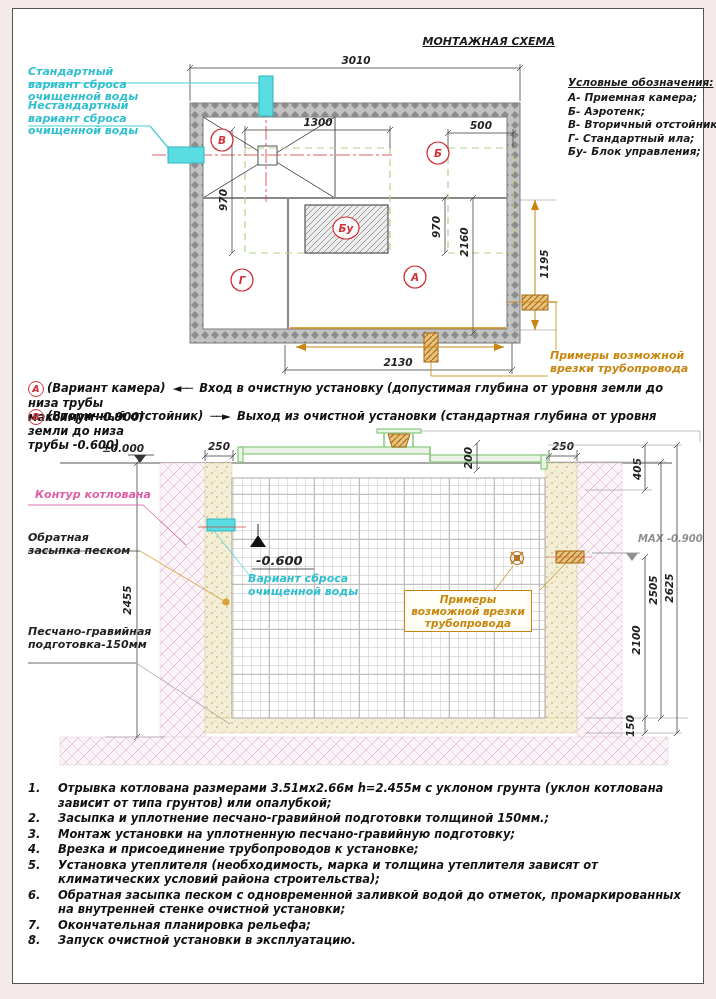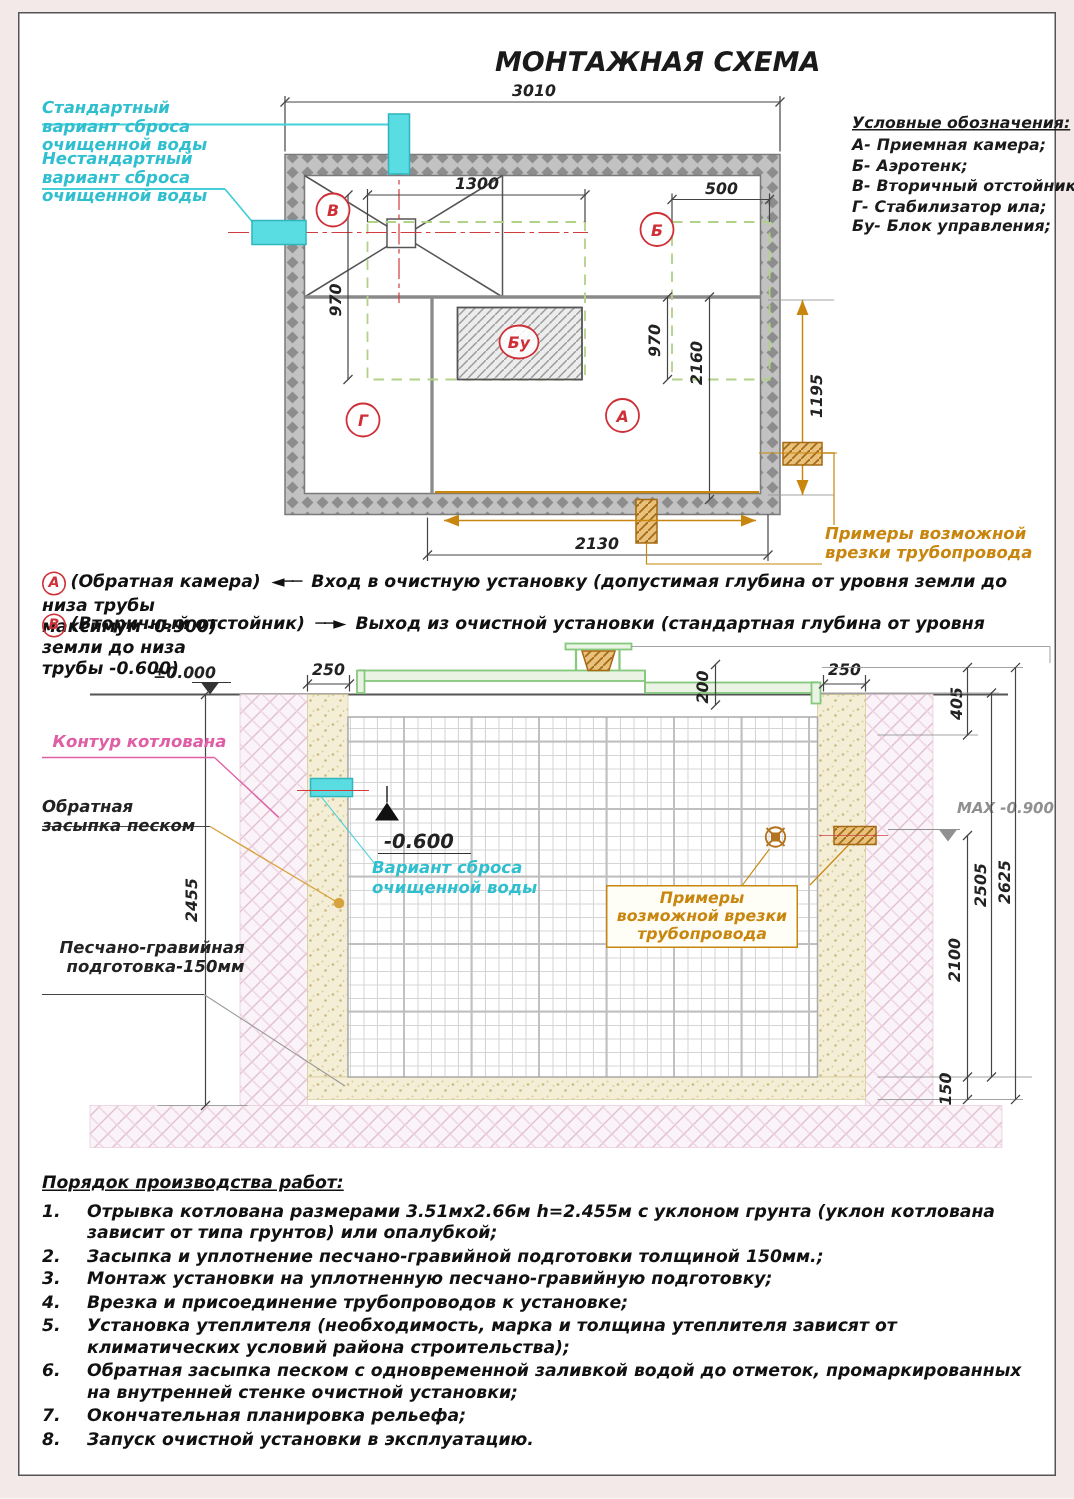--- a/index.html
+++ b/index.html
@@ -6,22 +6,22 @@
   body{
     width:716px;height:999px;position:relative;overflow:hidden;
     background:#f3e9e9;
     font-family:"DejaVu Sans",sans-serif;
   }
   .frame{position:absolute;left:12px;top:8px;width:690px;height:974px;background:#ffffff;border:1px solid #555;}
   .lbl{position:absolute;font-style:italic;font-weight:700;font-size:11px;line-height:12.5px;color:#222;}
   .cyanl{color:#2fbfcf;}
   .orgl{color:#c8860f;}
   .pinkl{color:#df5ea6;text-align:center;}
-  .title-block{position:absolute;left:330px;top:35px;width:225px;text-align:left;
-    font-style:italic;font-weight:700;font-size:18px;line-height:13.5px;color:#1a1a1a;}
+  .title-block{position:absolute;left:330px;top:35px;width:225px;text-align:right;
+    font-style:italic;font-weight:700;font-size:11px;line-height:13.5px;color:#1a1a1a;text-decoration:underline;}
   .legend{position:absolute;left:568px;top:76px;width:170px;font-style:italic;font-weight:700;
     font-size:10.5px;line-height:13.4px;color:#1a1a1a;}
   .legend .hd{text-decoration:underline;margin-bottom:2px;}
   .legend .row{display:flex;gap:4px;align-items:flex-start;}
   .swatch{display:inline-block;width:16px;height:16px;border:1.5px dashed #a9c97e;margin-right:3px;vertical-align:middle;}
   .note{position:absolute;left:28px;width:665px;font-style:italic;font-weight:600;font-size:11.5px;line-height:13.5px;color:#111;}
   .ncirc{display:inline-block;width:14px;height:14px;border:1.3px solid #cf3038;border-radius:50%;
     color:#cf3038;text-align:center;line-height:14px;font-size:9.5px;font-weight:700;margin-right:3px;}
   .narrow{letter-spacing:-1px;padding:0 3px;}
   .worklist{position:absolute;left:28px;top:781px;width:668px;font-style:italic;font-weight:600;
@@ -383,51 +383,50 @@
   <div class="row">
       <span>Б-</span>
       <span>Аэротенк;</span>
     </div>
   <div class="row">
       <span>В-</span>
       <span>Вторичный отстойник;</span>
     </div>
   <div class="row">
       <span>Г-</span>
-      <span>Стабилизатор ила;</span>
+      <span>Стандартный ила;</span>
     </div>
   <div class="row">
       <span>Бу-</span>
       <span>Блок управления;</span>
     </div>
 </div>
 
 <div class="lbl orgl" style="left:550px;top:350px;width:158px;">Примеры возможной врезки трубопровода</div>
 
 <div class="note" style="top:381px;">
-  <span class="ncirc">А</span><span>(Обратная камера)</span>
+  <span class="ncirc">А</span><span>(Вариант камера)</span>
   <span class="narrow">◄──</span>
   <span>Вход в очистную установку (допустимая глубина от уровня земли до низа трубы</span><br>
   <span>максимум -0.900)</span>
 </div>
 <div class="note" style="top:409px;">
   <span class="ncirc">В</span><span>(Вторичный отстойник)</span>
   <span class="narrow">──►</span>
   <span>Выход из очистной установки (стандартная глубина от уровня земли до низа</span><br>
   <span>трубы -0.600)</span>
 </div>
 
 <div class="lbl pinkl" style="left:28px;top:489px;width:130px;">Контур котлована</div>
 <div class="lbl" style="left:28px;top:532px;width:115px;">Обратная засыпка песком</div>
-<div class="lbl" style="left:28px;top:626px;width:135px;text-align:right;">Песчано-гравийная подготовка-150мм</div>
+<div class="lbl" style="left:28px;top:626px;width:135px;">Песчано-гравийная подготовка-150мм</div>
 <div class="lbl cyanl" style="left:248px;top:573px;width:115px;">Вариант сброса очищенной воды</div>
 <div class="obox">Примеры возможной врезки трубопровода</div>
 
 <div class="worklist">
-  <div class="hd">Порядок производства работ:</div>
   <div class="wl-item">
       <span class="wl-num">1.</span>
       <span class="wl-text">Отрывка котлована размерами 3.51мх2.66м h=2.455м с уклоном грунта (уклон котлована зависит от типа грунтов) или опалубкой;</span>
     </div>
   <div class="wl-item">
       <span class="wl-num">2.</span>
       <span class="wl-text">Засыпка и уплотнение песчано-гравийной подготовки толщиной 150мм.;</span>
     </div>
   <div class="wl-item">
       <span class="wl-num">3.</span>

